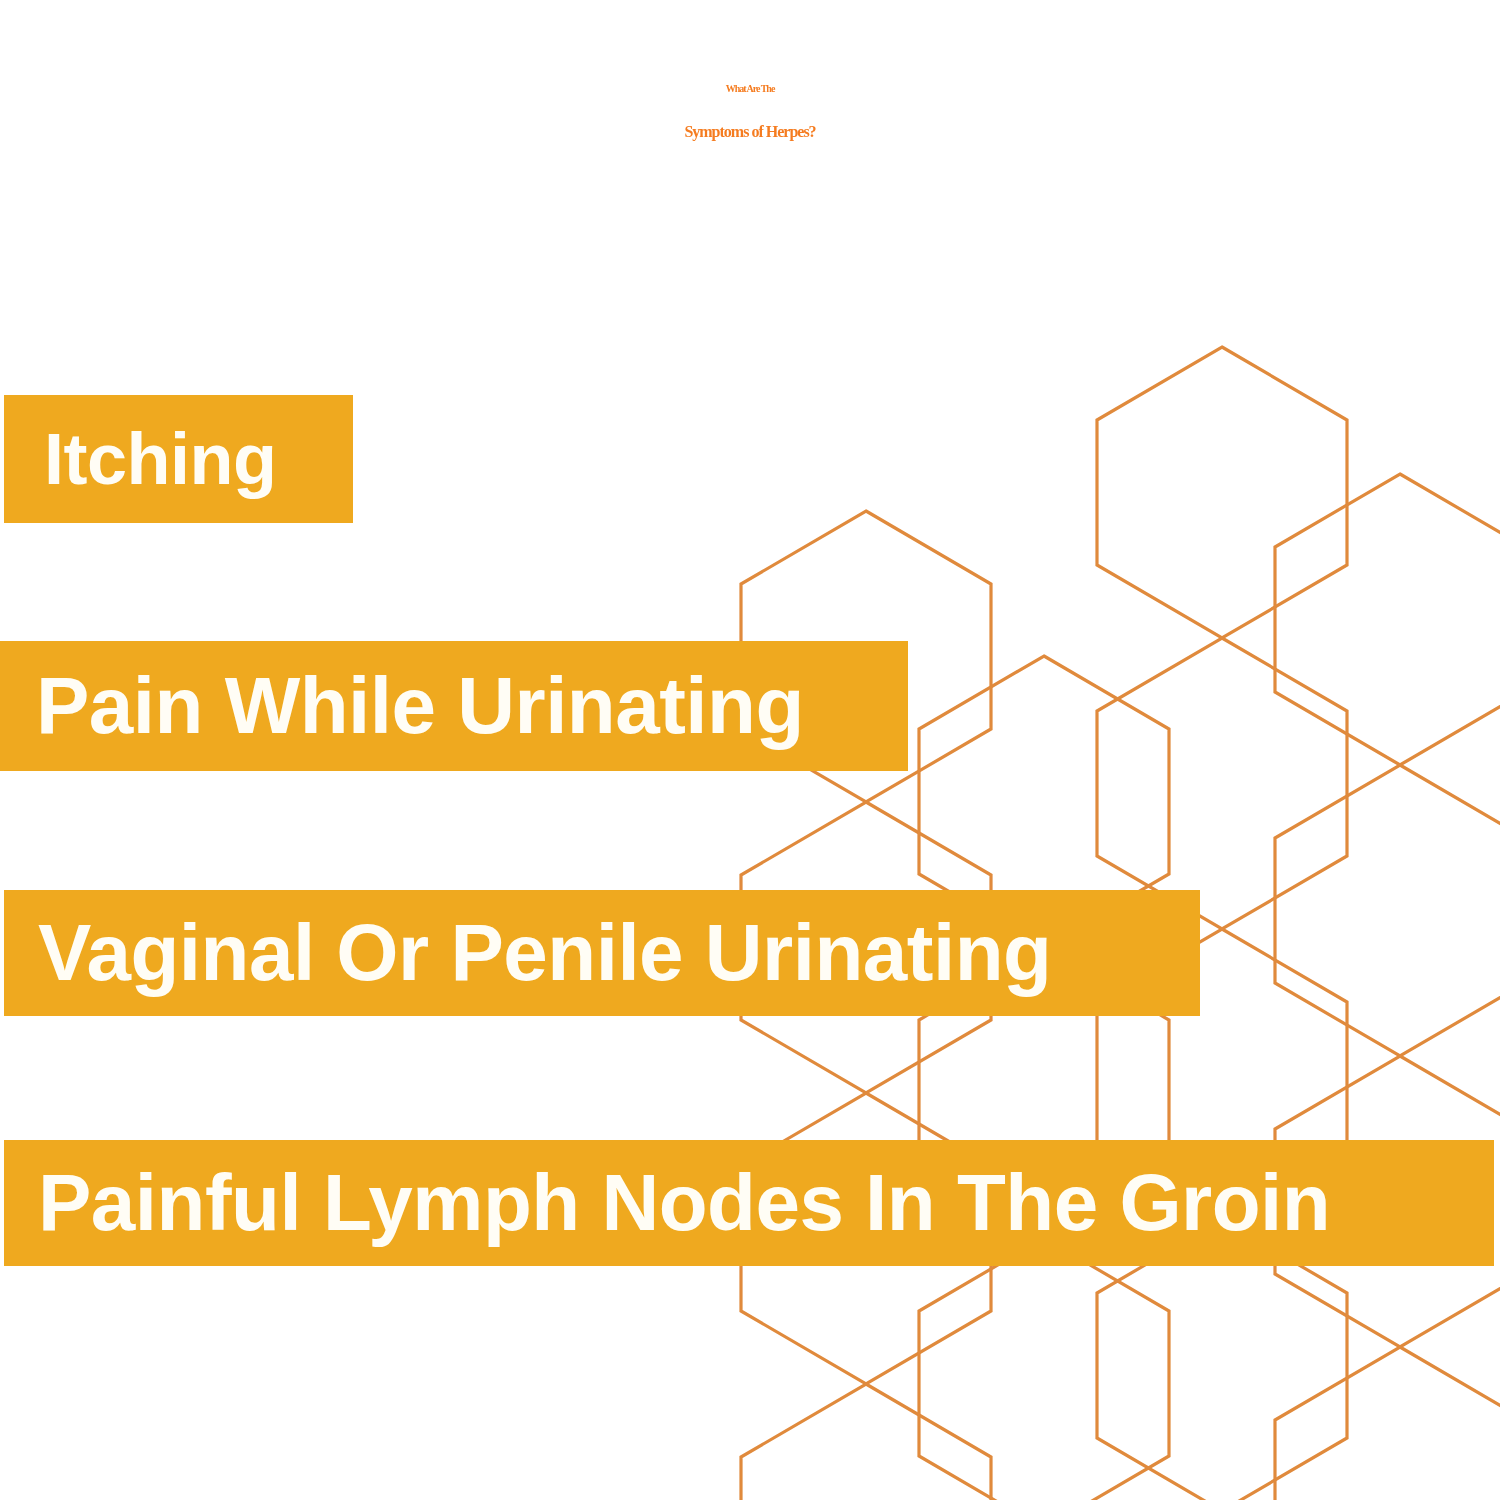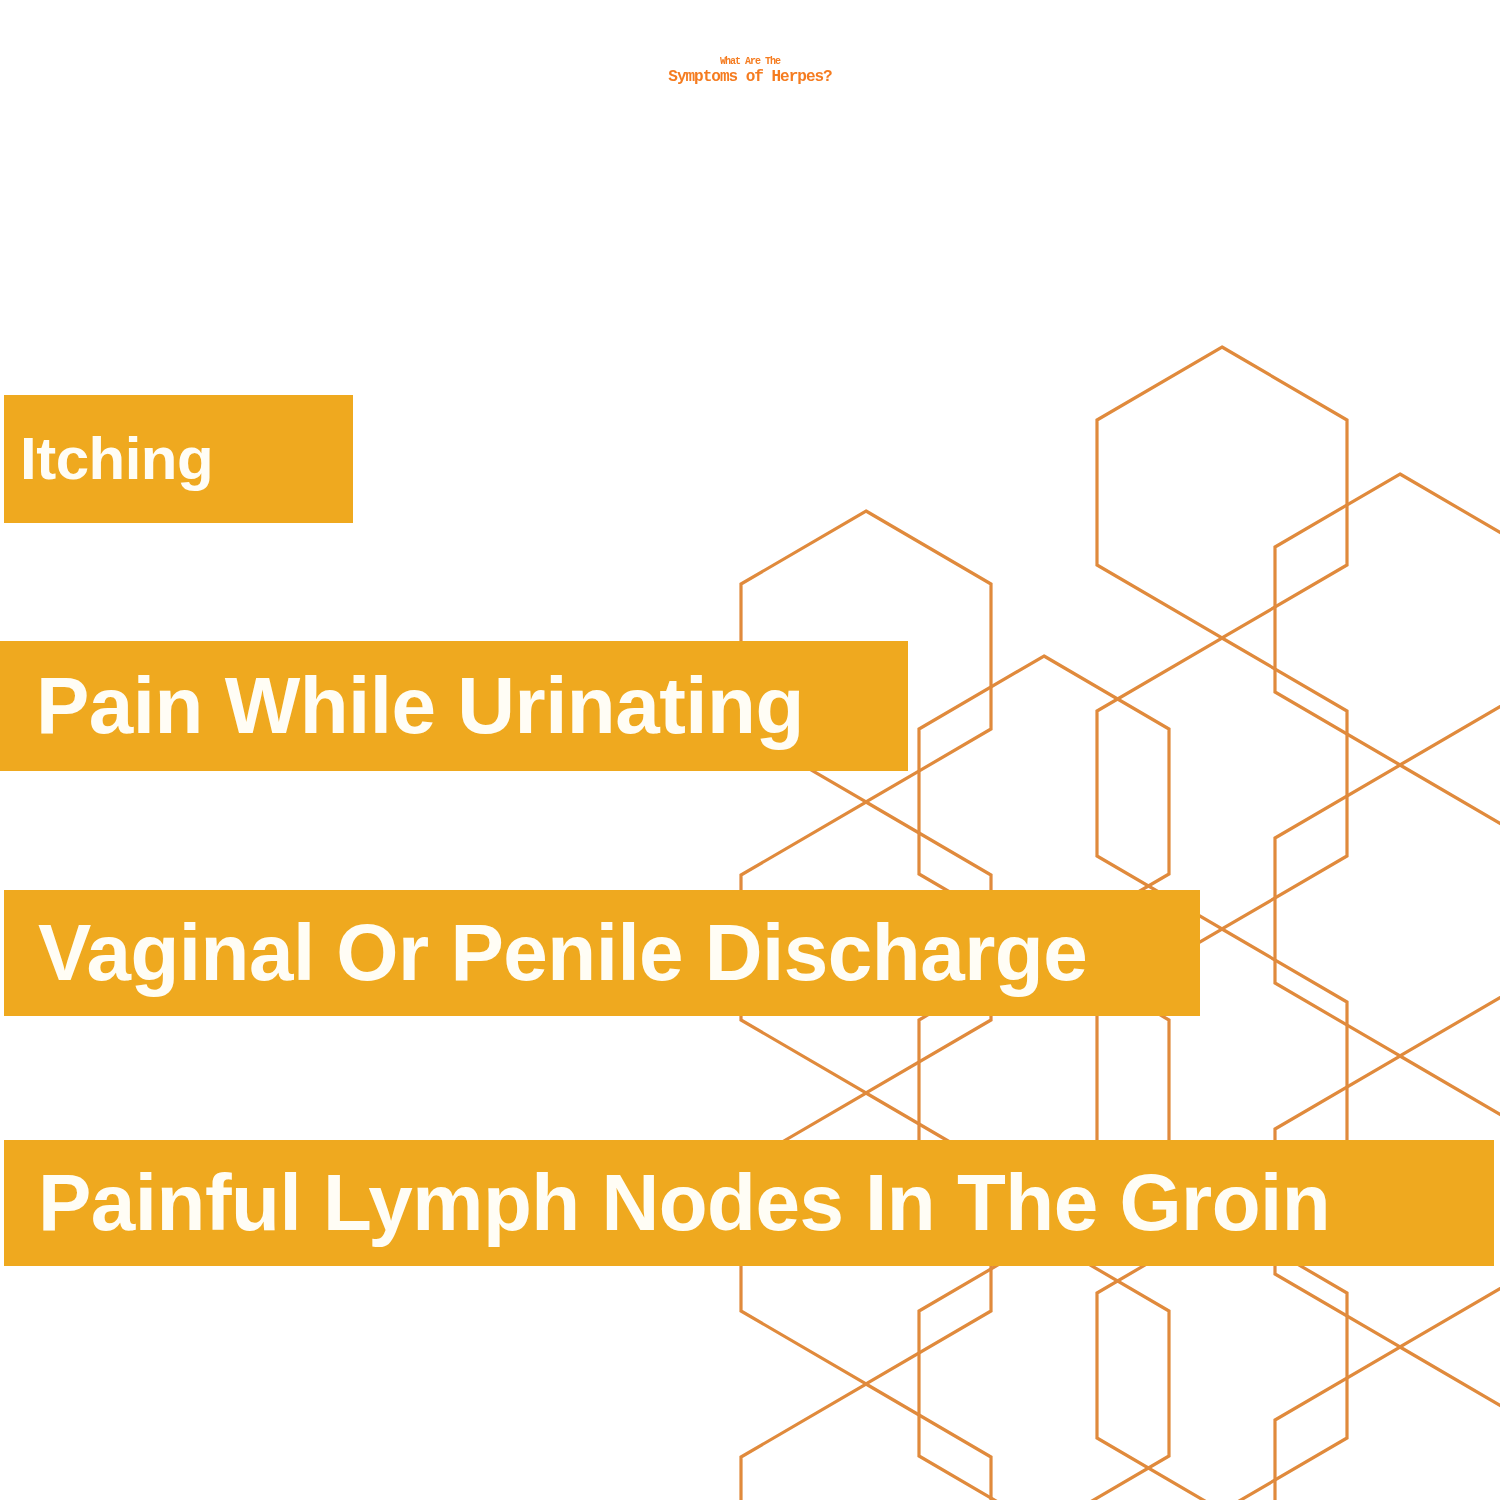--- a/index.html
+++ b/index.html
@@ -36,27 +36,28 @@
   #title-block {
     position: absolute;
     left: 0;
     top: 56px;
     width: 1500px;
     text-align: center;
     z-index: 5;
   }
   .title-line {
     display: block;
-    font-family: Liberation Mono, monospace;
+    font-family: Liberation Serif, serif;
     font-weight: bold;
     font-size: 108px;
     line-height: 1.2;
     letter-spacing: -1px;
     color: #F57C20;
     white-space: nowrap;
+    margin-top: 27px;
   }
   .title-line.line-2 {
     font-size: 108px;
   }
 
   
   .symptom-bar {
     position: absolute;
     background: #EFA91F;
     display: flex;
@@ -71,21 +72,21 @@
     white-space: nowrap;
     letter-spacing: -0.5px;
     line-height: 1;
   }
 
   #bar-1 { left: 4px;  top: 395px;  width: 349px;  height: 128px; }
   #bar-2 { left: 0;  top: 641px;  width: 908px;  height: 130px; }
   #bar-3 { left: 4px;  top: 890px;  width: 1196px; height: 126px; }
   #bar-4 { left: 4px;  top: 1140px; width: 1490px; height: 126px; }
 
-  #bar-1 .symptom-label { font-size: 60px; margin-left: 16px; }
+  #bar-1 .symptom-label { font-size: 72px; margin-left: 40px; }
   #bar-2 .symptom-label { font-size: 80px; margin-left: 36px; }
   #bar-3 .symptom-label { font-size: 80px; margin-left: 34px; }
   #bar-4 .symptom-label { font-size: 80px; margin-left: 34px; }
 </style>
 </head>
 <body>
 
 <div id="infographic">
 
   <svg id="hex-pattern" viewBox="0 0 1500 1500" xmlns="http://www.w3.org/2000/svg">
@@ -119,20 +120,20 @@
 
   <div class="symptom-bar" id="bar-1">
     <span class="symptom-label">Itching</span>
   </div>
 
   <div class="symptom-bar" id="bar-2">
     <span class="symptom-label">Pain While Urinating</span>
   </div>
 
   <div class="symptom-bar" id="bar-3">
-    <span class="symptom-label">Vaginal Or Penile Discharge</span>
+    <span class="symptom-label">Vaginal Or Penile Urinating</span>
   </div>
 
   <div class="symptom-bar" id="bar-4">
     <span class="symptom-label">Painful Lymph Nodes In The Groin</span>
   </div>
 
 </div>
 
 </body></html>

